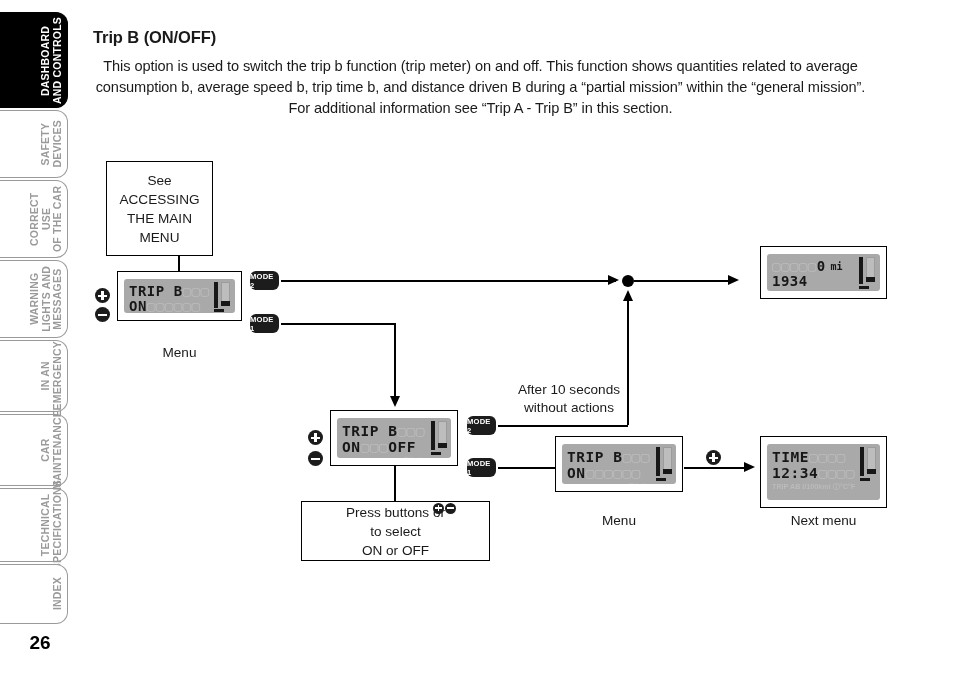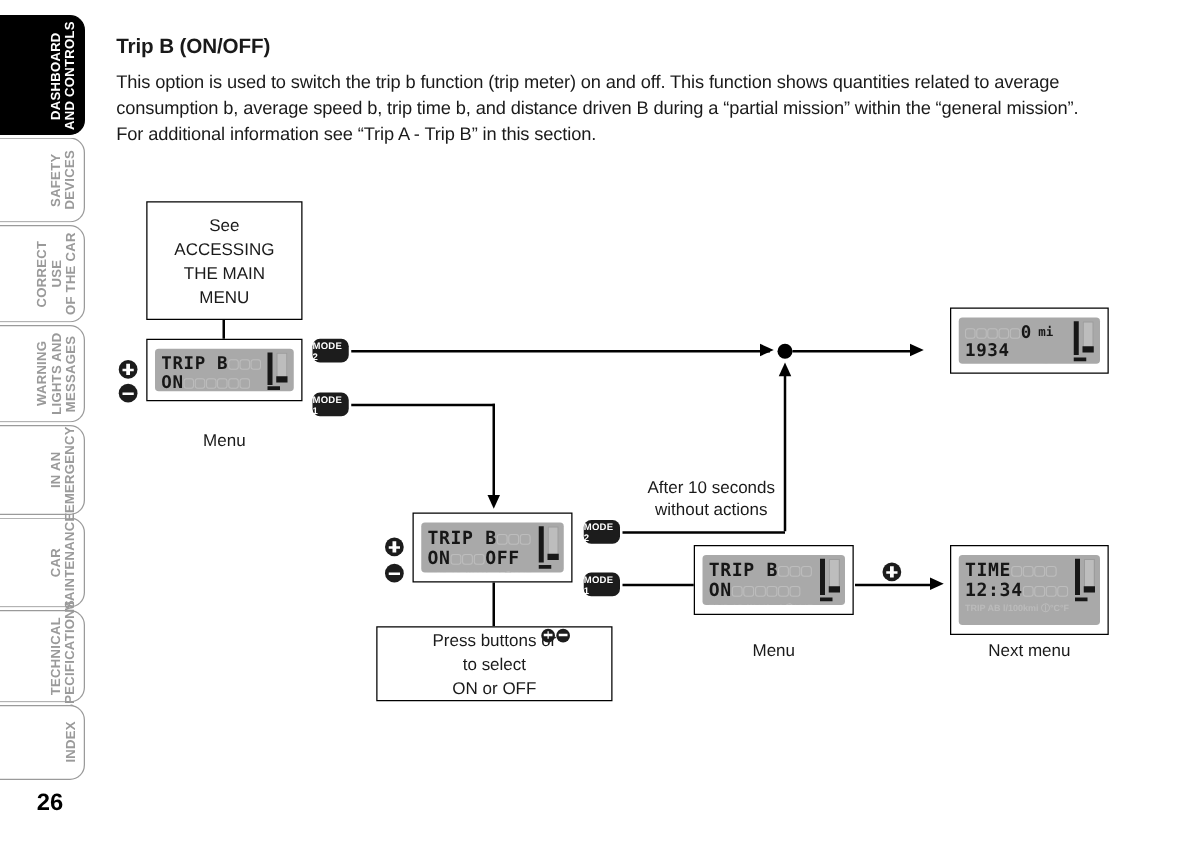--- a/index.html
+++ b/index.html
@@ -70,20 +70,21 @@
     font-weight: bold;
     letter-spacing: -0.1px;
   }
   #body-text {
     position: absolute;
     left: 93px; top: 56px;
     width: 775px;
     font-size: 14.6px;
     line-height: 21px;
     letter-spacing: -0.1px;
+    text-align: center;
   }
 
   
   #diagram {
     position: absolute;
     left: 0; top: 0;
     width: 954px; height: 675px;
   }
   .node {
     position: absolute;
@@ -308,21 +309,21 @@
     <span class="tab-label">INDEX</span>
   </div>
 </div>
 <div id="page-number">26</div>
 
 <div id="title">Trip B (ON/OFF)</div>
 <div id="body-text">This option is used to switch the trip b function (trip meter) on and off. This function shows quantities related to average consumption b, average speed b, trip time b, and distance driven B during a “partial mission” within the “general mission”. For additional information see “Trip A - Trip B” in this section.</div>
 
 <div id="diagram">
 
-  <div class="node textbox" style="left:117px;top:161px;width:125px;height:95px;">
+  <div class="node textbox" style="left:106px;top:161px;width:107px;height:95px;">
     <span>See
 ACCESSING
 THE MAIN
 MENU</span>
   </div>
 
   <div class="ln-v" style="left:178px;top:256px;height:16px;"></div>
 
   <div class="lcd-wrap" style="left:117px;top:271px;width:125px;height:50px;">
     <div class="lcd">

